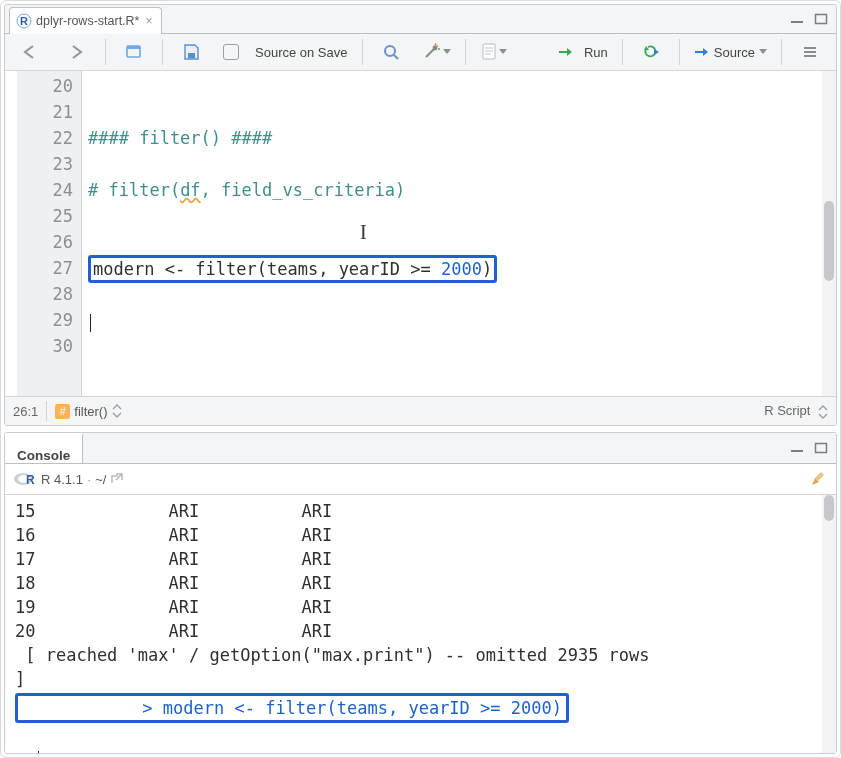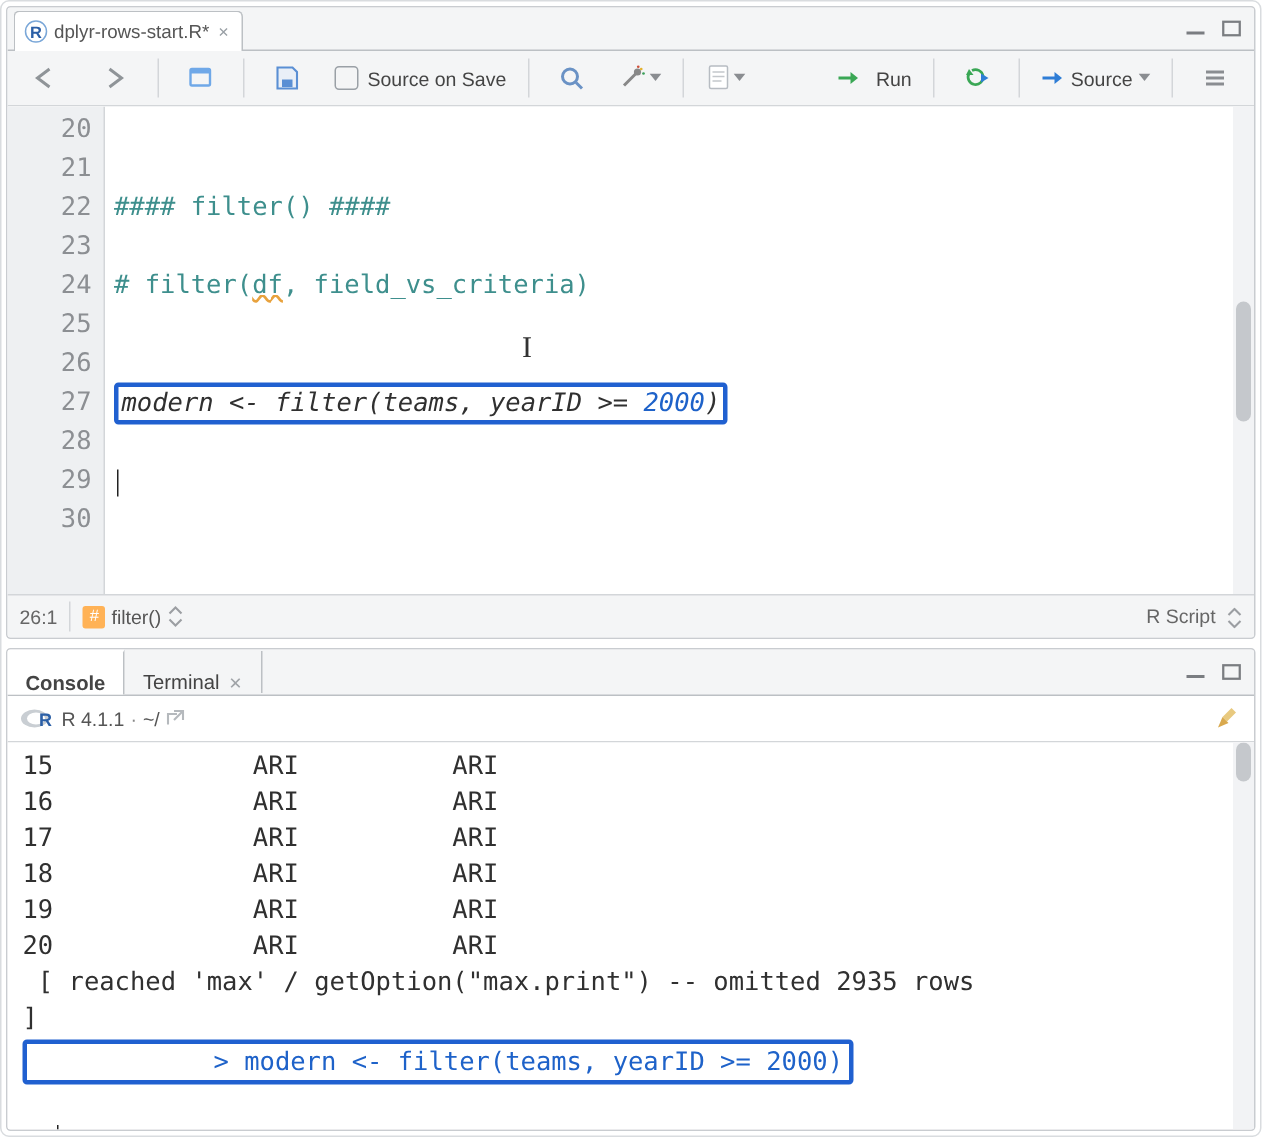--- a/index.html
+++ b/index.html
@@ -65,28 +65,29 @@
   .tsep{width:1px;height:26px;background:var(--sep);margin:0 2px;}
   .chk{width:14px;height:14px;border:1.5px solid #9aa0a6;border-radius:3px;margin-right:4px;}
   .label{white-space:nowrap;}
 
   
   .editor-body{display:flex;flex:1;position:relative;overflow:hidden;background:var(--editor-bg);}
   .gutter{width:56px;background:var(--gutter-bg);color:var(--gutter-fg);
     border-right:1px solid var(--sep);text-align:right;padding:2px 8px 2px 0;
     font-family:Menlo,Consolas,monospace;font-size:17px;line-height:26px;
     user-select:none;
+    margin-left:12px;
   }
   .code{flex:1;padding:2px 6px;font-family:Menlo,Consolas,monospace;font-size:17px;line-height:26px;
     white-space:pre;overflow:hidden;position:relative;}
   .code .ln{display:block;}
   .cmt{color:var(--comment);}
   .num{color:var(--number);}
   .wavy{text-decoration:underline wavy #e8a23d;text-decoration-skip-ink:none;}
-  .hlbox{border:3px solid var(--hl);border-radius:3px;padding:0 2px;display:inline-block;line-height:22px;font-style:italic;}
+  .hlbox{border:3px solid var(--hl);border-radius:3px;padding:0 2px;display:inline-block;line-height:22px;}
   .textcursor{position:absolute;font-family:serif;font-size:20px;color:#333;left:278px;top:148px;}
   .scroll{position:absolute;right:0;top:0;bottom:0;width:14px;background:#f2f3f5;}
   .thumb{position:absolute;right:2px;width:10px;background:#c5c8cc;border-radius:5px;}
 
   
   .statusbar{
     display:flex;align-items:center;height:28px;
     border-top:1px solid var(--sep);background:var(--pane-bg);
     font-size:13px;padding:0 8px;text-align:right;
   }
@@ -165,21 +166,21 @@
           <rect x="2" y="2" width="13" height="3" fill="#6fa8e8"></rect>
         </svg>
     </div>
     <div class="tsep"></div>
     <div class="tbtn">
       <svg width="18" height="18">
           <path d="M3 2 h10 l3 3 v11 h-13z" fill="#e9eff7" stroke="#5a8fd4" stroke-width="1.4"></path>
           <rect x="6" y="10" width="7" height="5" fill="#5a8fd4"></rect>
         </svg>
     </div>
-    <div class="tbtn" style="gap:2px">
+    <div class="tbtn" style="gap:12px">
       <span class="chk"></span>
       <span class="label">Source on Save</span>
     </div>
     <div class="tsep"></div>
     <div class="tbtn">
       <svg width="18" height="18">
           <circle cx="8" cy="8" r="5" fill="none" stroke="#6a92c5" stroke-width="2"></circle>
           <line x1="12" y1="12" x2="16" y2="16" stroke="#6a92c5" stroke-width="2"></line>
         </svg>
     </div>
@@ -297,24 +298,20 @@
         </svg>
     </span>
   </div>
 </div>
 
 <div class="pane console">
   <div class="ctabs">
     <div class="ctab active">
         <span>Console</span>
       </div>
-    <div class="ctab">
-        <span>Terminal</span>
-        <span class="x">✕</span>
-      </div>
     <div class="winicons" style="margin-left:auto;padding-right:4px">
       <div class="winbtn">
         <svg width="16" height="12">
             <rect x="2" y="8" width="12" height="2" fill="#7a7d81"></rect>
           </svg>
       </div>
       <div class="winbtn">
         <svg width="14" height="12">
             <rect x="1.5" y="1.5" width="11" height="9" fill="none" stroke="#7a7d81" stroke-width="1.5"></rect>
           </svg>

